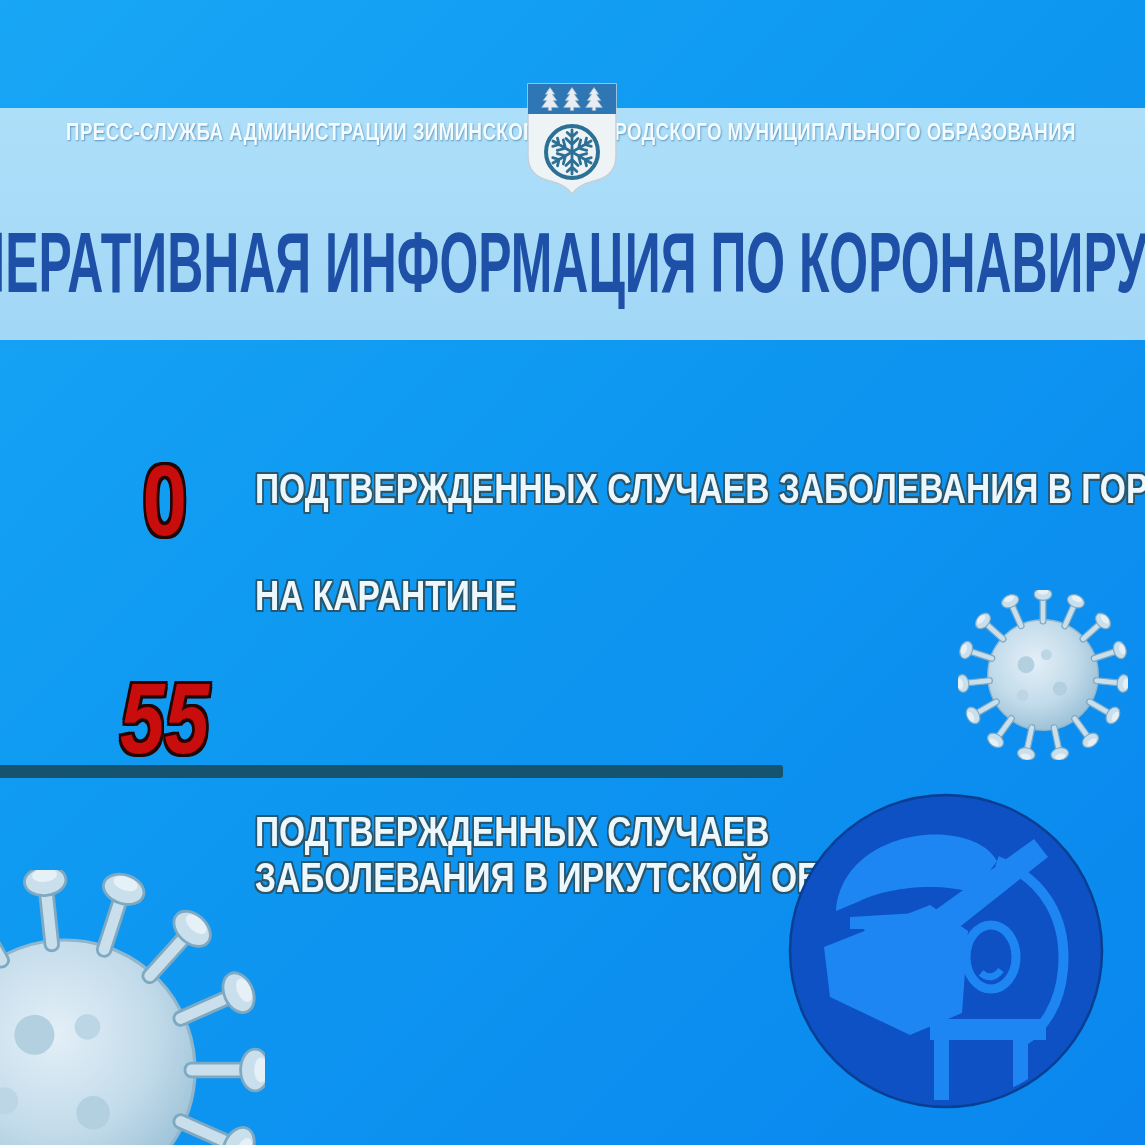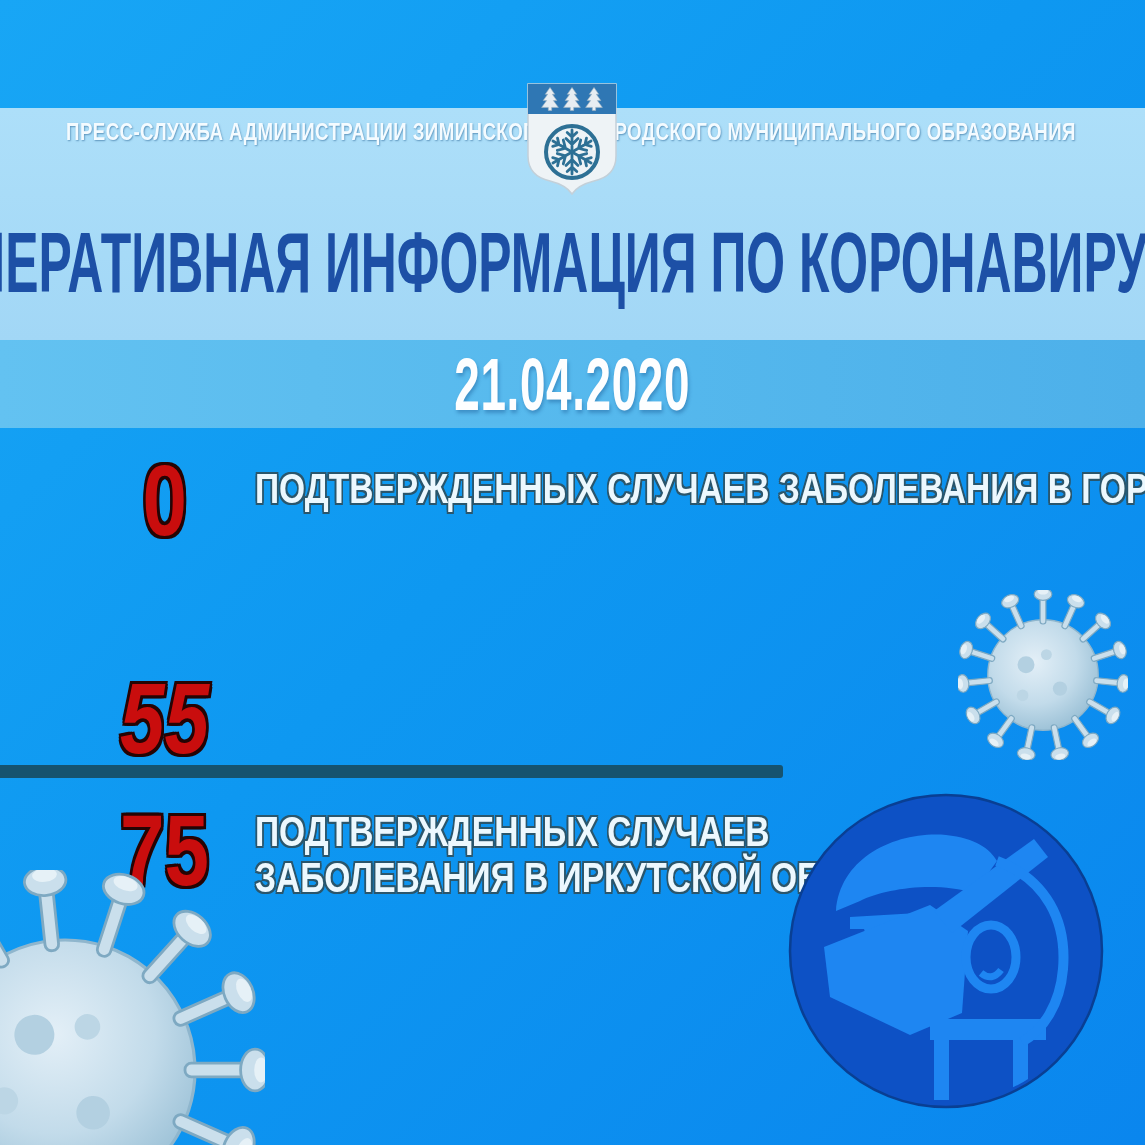--- a/index.html
+++ b/index.html
@@ -144,41 +144,38 @@
       <use href="#snow-arm" transform="rotate(180)"></use>
         <use href="#snow-arm" transform="rotate(240)"></use>
         <use href="#snow-arm" transform="rotate(300)"></use>
     </g>
   </svg>
 
   <div class="title">
     <span>ОПЕРАТИВНАЯ ИНФОРМАЦИЯ ПО КОРОНАВИРУСУ</span>
   </div>
 
-  <div class="band-date">
-    <span class="date-text">21.04.2020</span>
-  </div>
 
   <div class="stat-num n0">
     <span>0</span>
   </div>
   <div class="stat-label l0">
     <span>ПОДТВЕРЖДЕННЫХ СЛУЧАЕВ ЗАБОЛЕВАНИЯ В ГОРОДЕ ЗИМЕ</span>
   </div>
 
+  <div class="stat-label l17">
+    <span>НА КАРАНТИНЕ</span>
+  </div>
 
   <div class="stat-num n55">
     <span>55</span>
   </div>
 
   <div class="divider"></div>
 
-  <div class="stat-num n75">
-    <span>75</span>
-  </div>
   <div class="stat-label l75">
     <span>ПОДТВЕРЖДЕННЫХ СЛУЧАЕВ</span><br>
     <span>ЗАБОЛЕВАНИЯ В ИРКУТСКОЙ ОБЛАСТИ</span>
   </div>
 
   <svg class="virus-small" viewBox="0 0 100 100">
     <use href="#virus-def"></use>
   </svg>
 
   <svg class="virus-large" viewBox="0 0 100 100">

